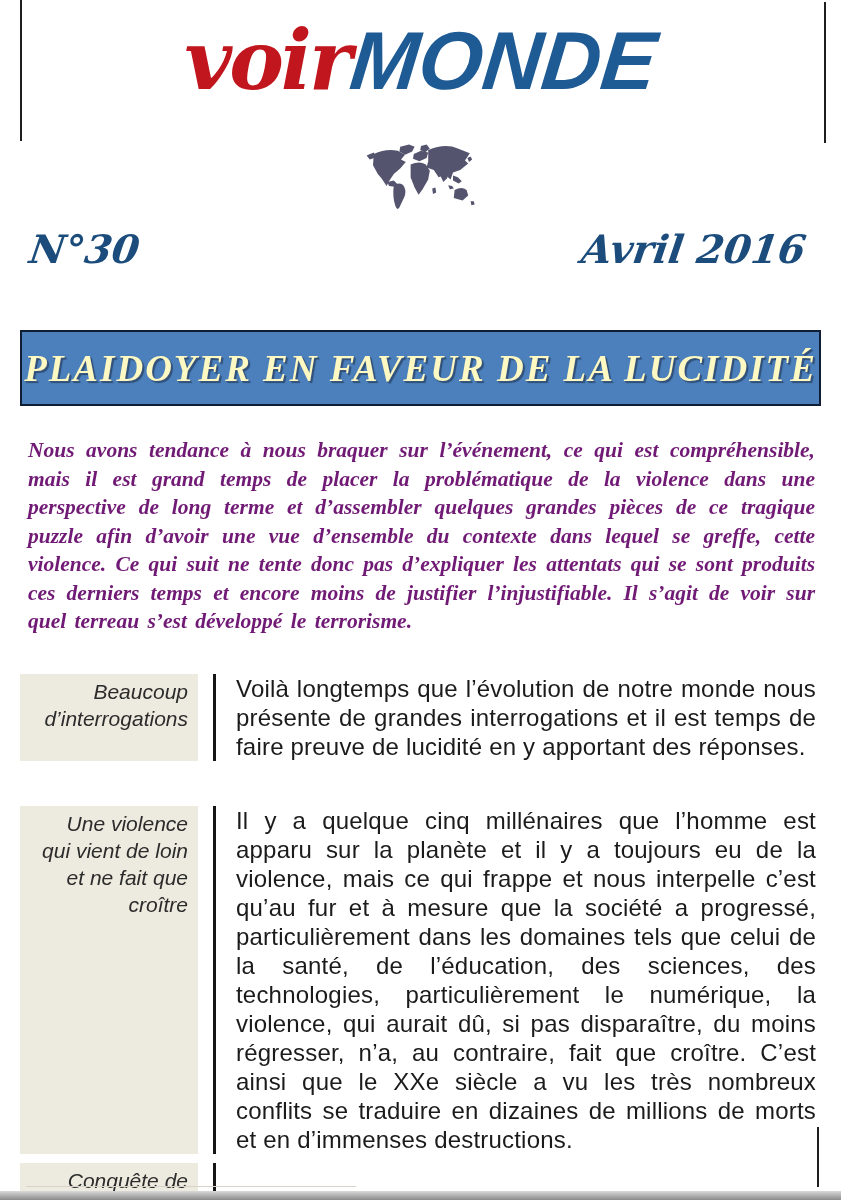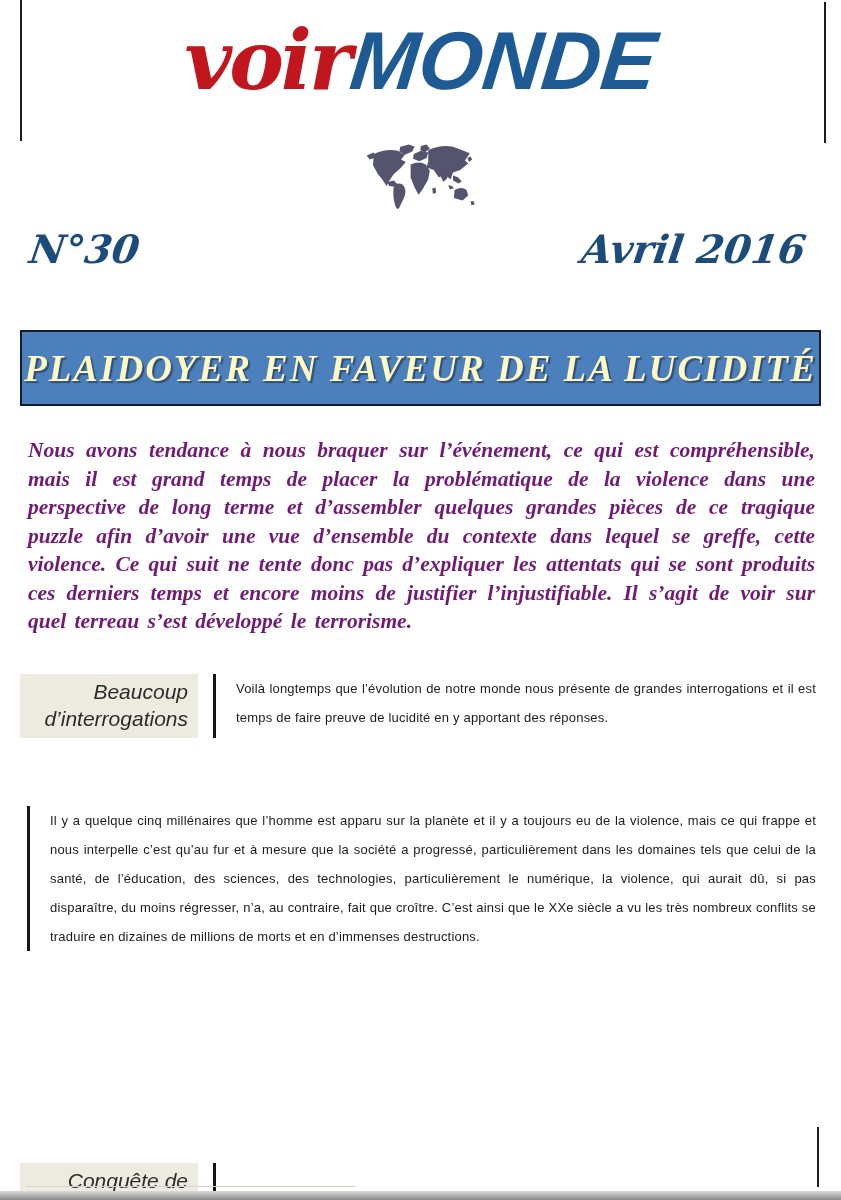--- a/index.html
+++ b/index.html
@@ -46,21 +46,21 @@
   
   .article{position:absolute;left:20px;width:796px;display:flex;align-items:stretch;gap:8px;}
   .s1{top:674px;}
   .s2{top:806px;}
   .s3{top:1130px;margin-top:33px;}
   .article-label{width:178px;box-sizing:border-box;background:#edebdf;color:#2b2b2b;
     font-style:italic;font-size:21px;line-height:27px;text-align:right;
     padding:4px 10px 6px 6px;white-space:pre-line;}
   .article-divider{width:3px;background:#161616;margin-left:7px;flex:none;}
   .article-body{flex:1;margin:0;padding-left:12px;box-sizing:border-box;
-    font-size:13px;line-height:29px;text-align:justify;color:#1b1b1b;letter-spacing:.2px;}
+    font-size:24px;line-height:29px;text-align:justify;color:#1b1b1b;letter-spacing:.2px;}
 </style>
 </head>
 <body>
 
 <div class="page">
 
   <div class="rule rule-tl"></div>
   <div class="rule rule-tr"></div>
 
   <header class="masthead"><span class="logo-sart">voir</span><span class="logo-monde">MONDE</span></header>
@@ -115,20 +115,24 @@
   <p class="intro">Nous avons tendance à nous braquer sur l’événement, ce qui est compréhensible, mais il est grand temps de placer la problématique de la violence dans une perspective de long terme et d’assembler quelques grandes pièces de ce tragique puzzle afin d’avoir une vue d’ensemble du contexte dans lequel se greffe, cette violence.  Ce qui suit ne tente donc pas d’expliquer les attentats qui se sont produits ces derniers temps et encore moins de justifier l’injustifiable.  Il s’agit de voir sur quel terreau s’est développé le terrorisme.</p>
 
   <section class="article s1">
     <div class="article-label">Beaucoup
 d’interrogations</div>
     <div class="article-divider"></div>
     <p class="article-body">Voilà longtemps que l’évolution de notre monde nous présente de grandes interrogations et il est temps de faire preuve de lucidité en y apportant des réponses.</p>
   </section>
 
   <section class="article s2">
+    <div class="article-label">Une violence
+qui vient de loin
+et ne fait que
+croître</div>
     <div class="article-divider"></div>
     <p class="article-body">Il y a quelque cinq millénaires que l’homme est apparu sur la planète et il y a toujours eu de la violence, mais ce qui frappe et nous interpelle c’est qu’au fur et à mesure que la société a progressé, particulièrement dans les domaines tels que celui de la santé, de l’éducation, des sciences, des technologies, particulièrement le numérique, la violence, qui aurait dû, si pas disparaître, du moins régresser, n’a, au contraire, fait que croître.  C’est ainsi que le XXe siècle a vu les très nombreux conflits se traduire en dizaines de millions de morts et en d’immenses destructions.</p>
   </section>
 
   <section class="article s3">
     <div class="article-label">Conquête de
 territoires et</div>
     <div class="article-divider"></div>
   </section>
 

